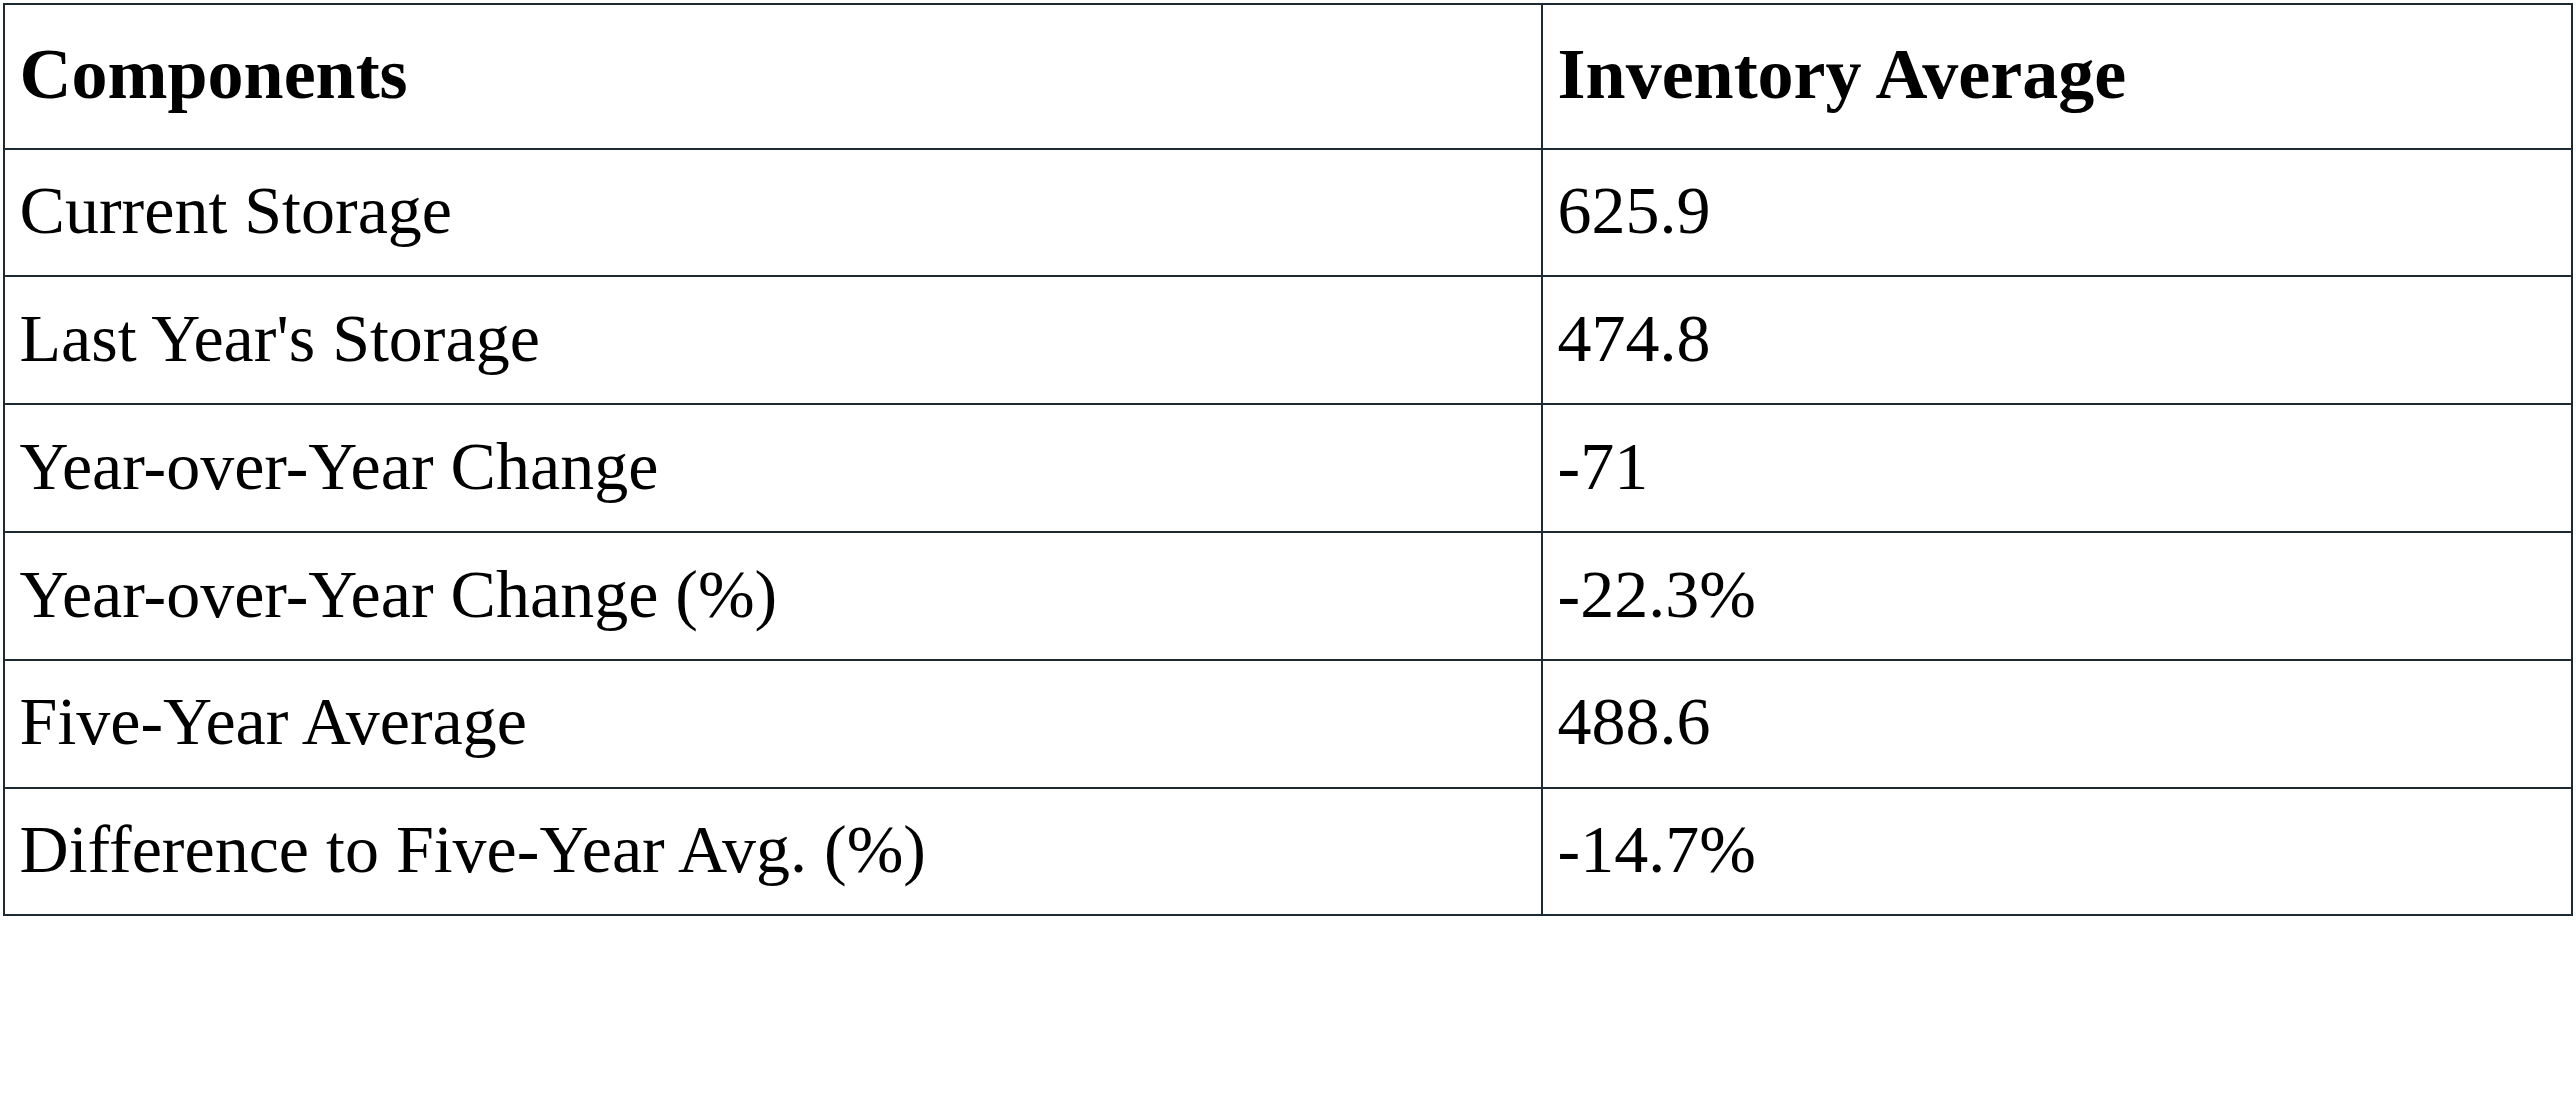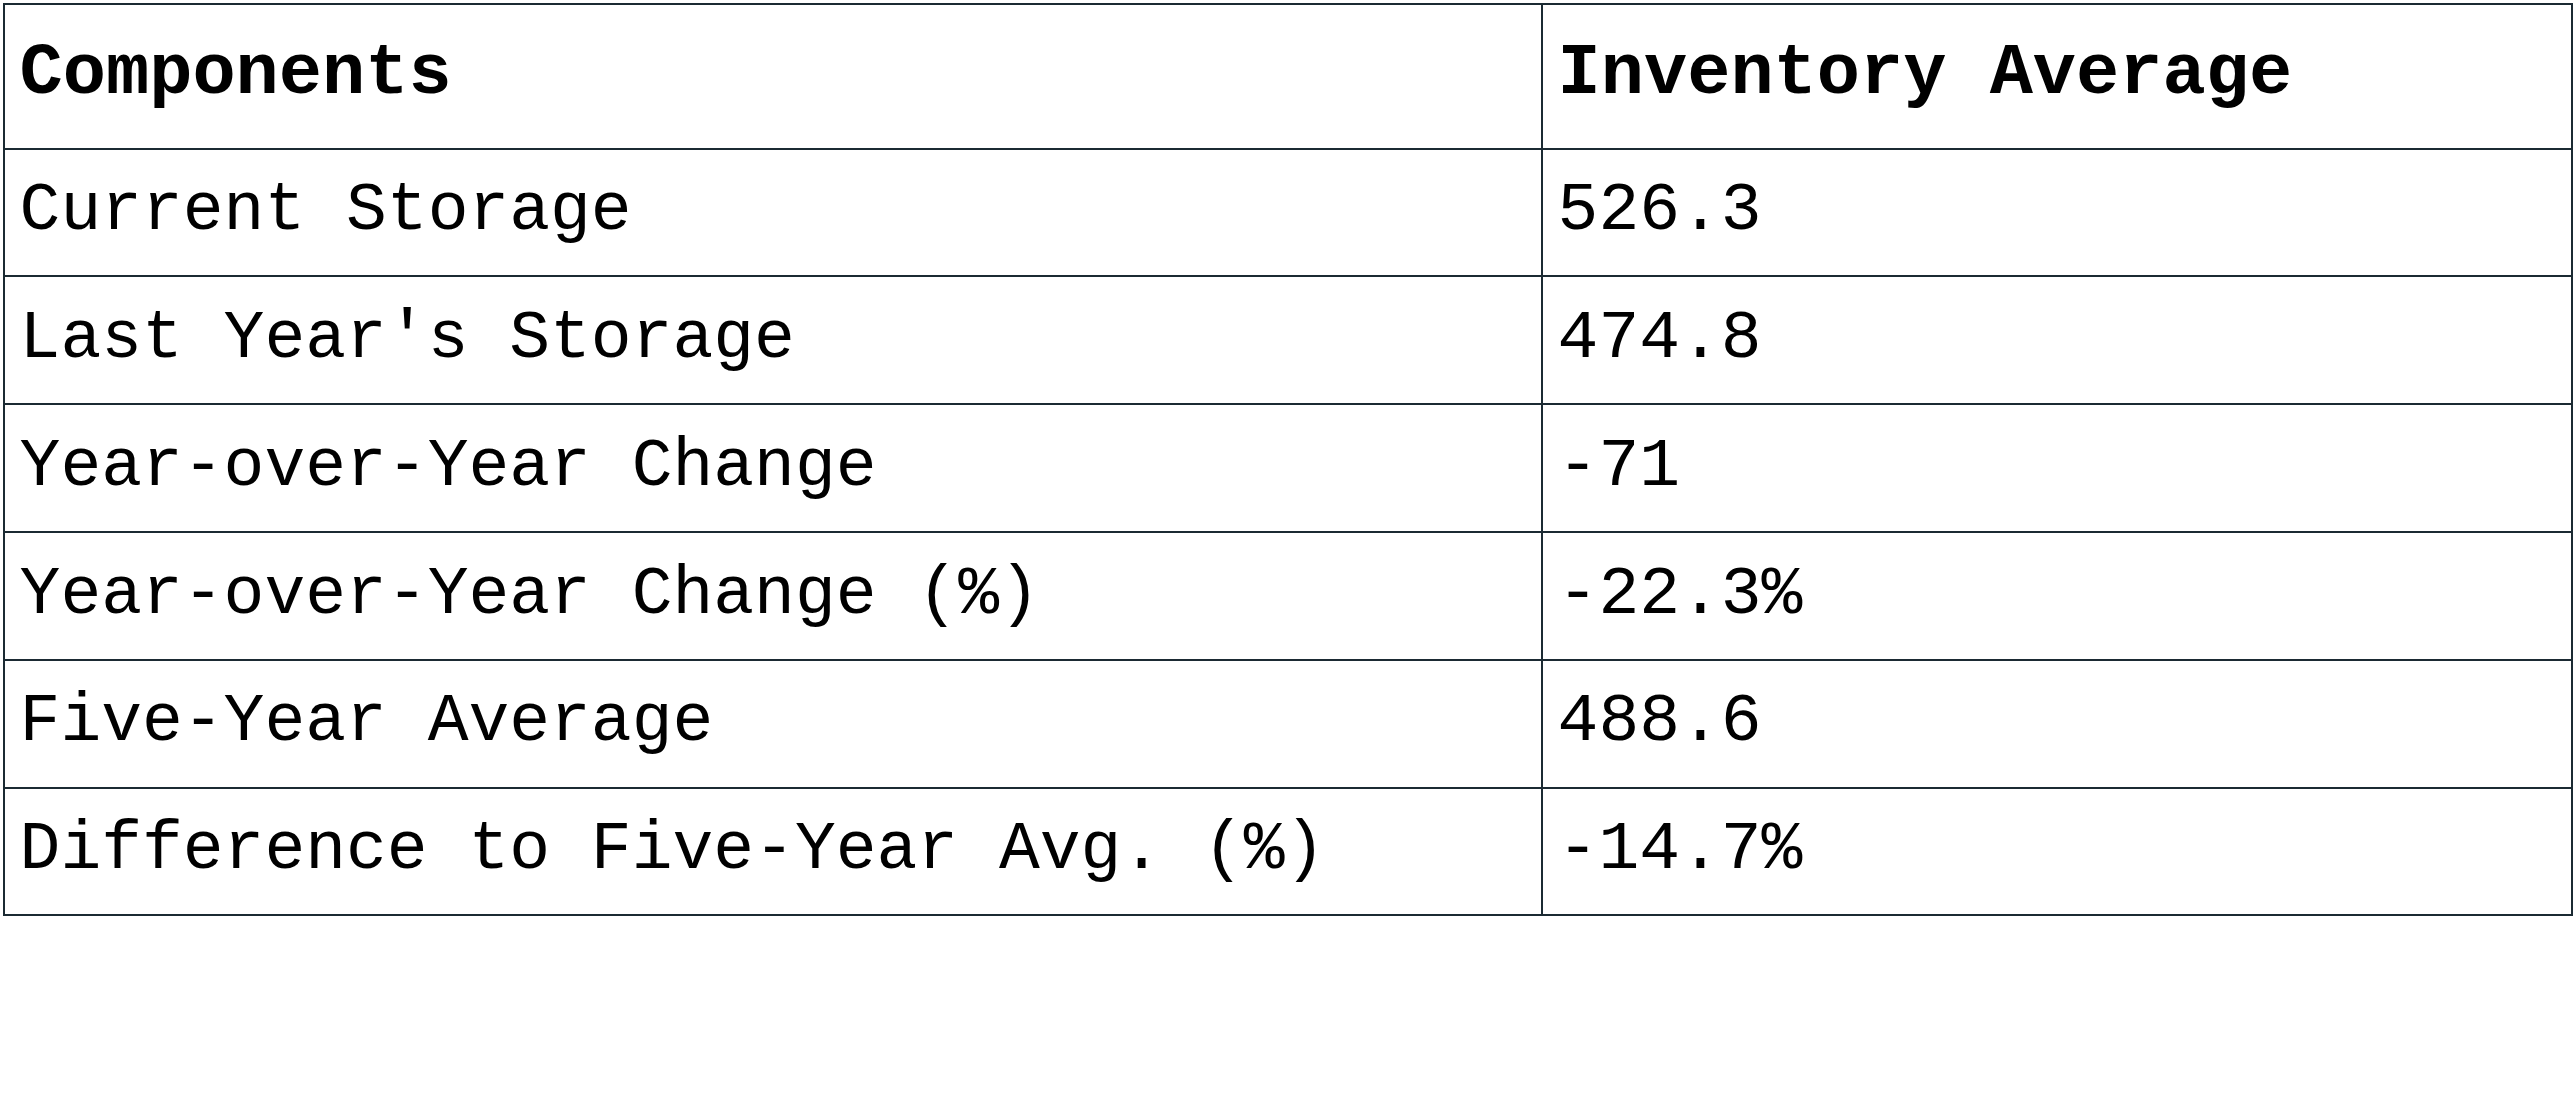--- a/index.html
+++ b/index.html
@@ -30,21 +30,20 @@
   table.inventory-table col.c2 { width: 1030px; }
 
   table.inventory-table th,
   table.inventory-table td {
     border: 2.2px solid #1b2a33;
     padding: 4.4px 14.7px 7.4px 14.7px;
     text-align: left;
     vertical-align: middle;
     line-height: 1.08;
     white-space: nowrap;
-    font-family: Liberation Mono, monospace;
   }
   table.inventory-table thead th {
     font-weight: bold;
     font-size: 72px;
     height: 131px;
   }
   table.inventory-table tbody td {
     font-weight: normal;
     font-size: 68px;
     height: 114px;
@@ -62,21 +61,21 @@
     </colgroup>
     <thead>
       <tr>
         <th>Components</th>
         <th>Inventory Average</th>
       </tr>
     </thead>
     <tbody>
       <tr>
         <td>Current Storage</td>
-        <td>526.3</td>
+        <td>625.9</td>
       </tr>
       <tr>
         <td>Last Year's Storage</td>
         <td>474.8</td>
       </tr>
       <tr>
         <td>Year-over-Year Change</td>
         <td>-71</td>
       </tr>
       <tr>

